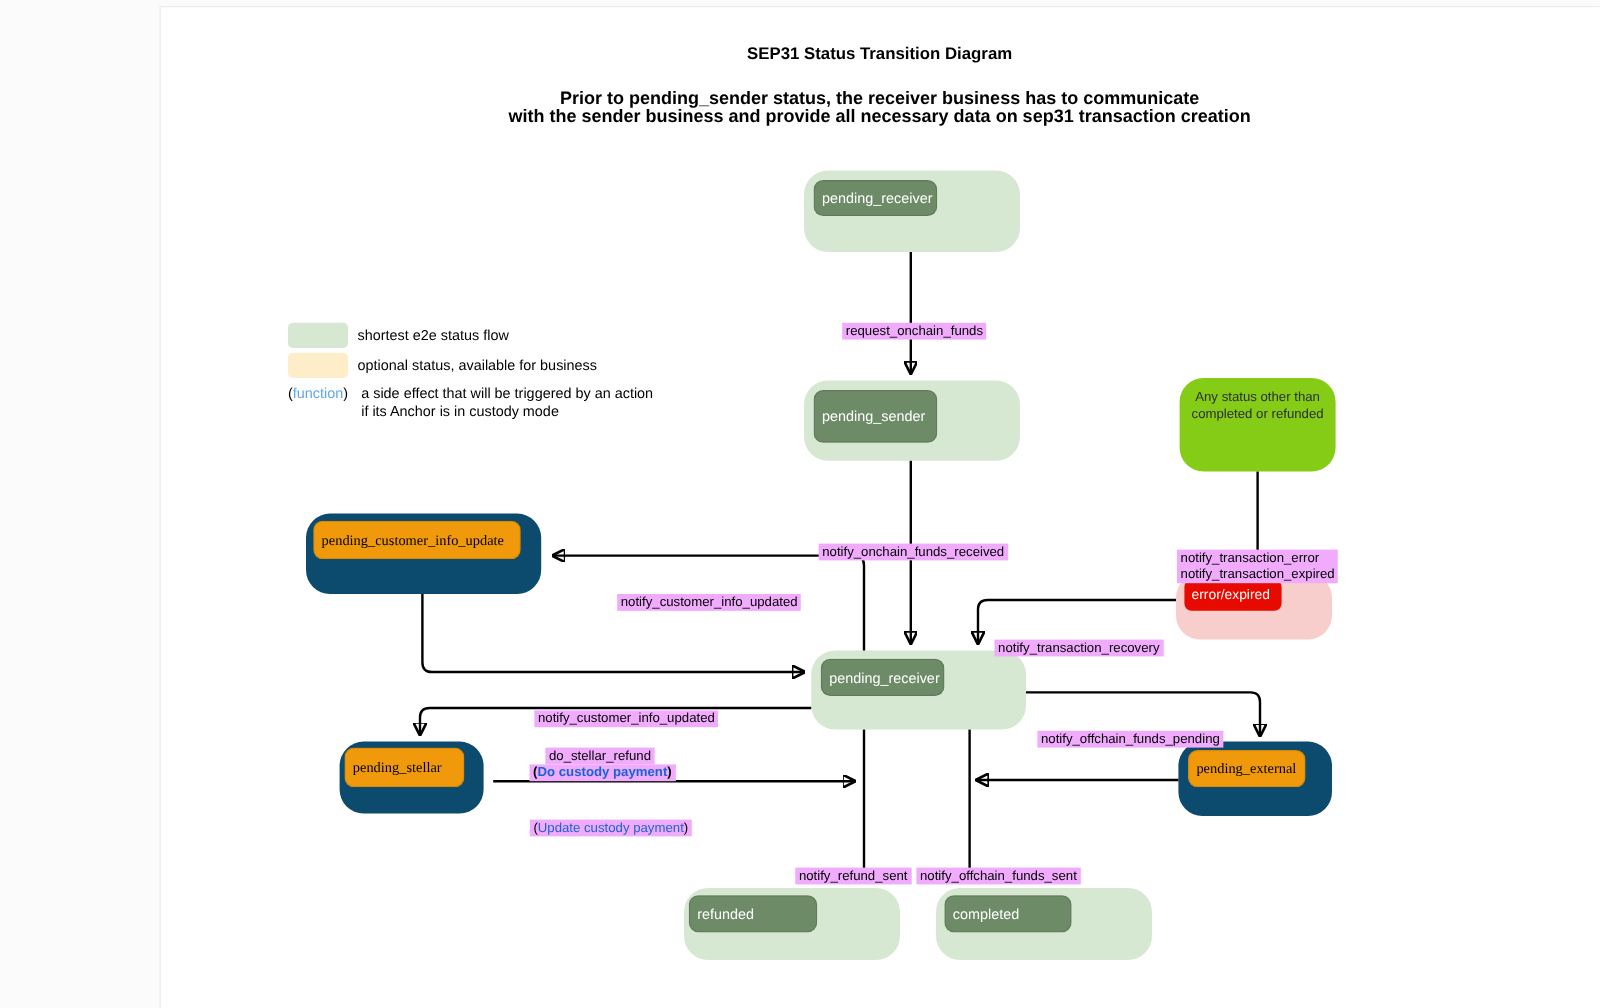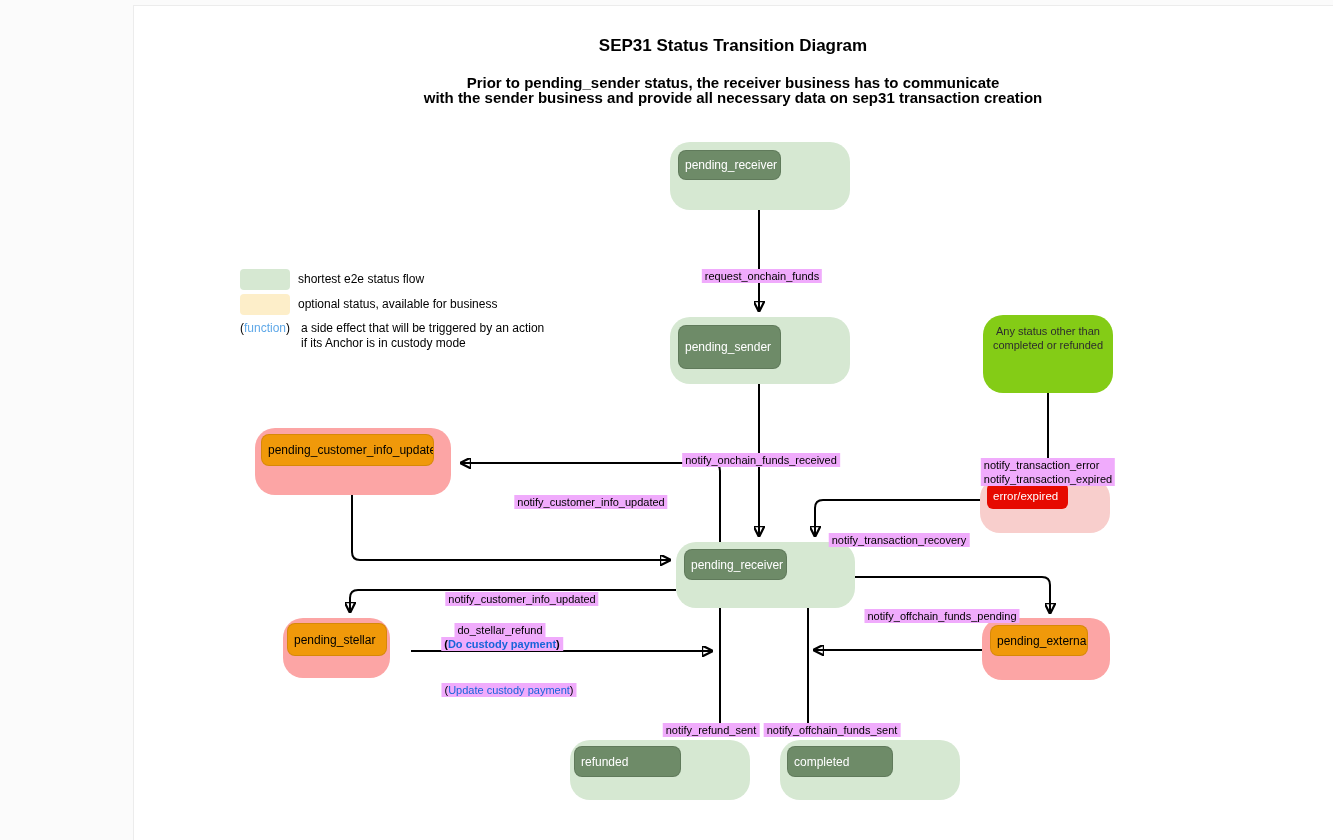--- a/index.html
+++ b/index.html
@@ -1,34 +1,34 @@
 <!DOCTYPE html>
 <html><head>
 <meta charset="utf-8">
 <style>
   * { margin:0; padding:0; box-sizing:border-box; }
   html,body { width:1333px; height:840px; background:#fbfbfb; font-family:"Liberation Sans", sans-serif; overflow:hidden; }
   .stage { position:absolute; left:0; top:0; width:1333px; height:840px; }
   .panel { position:absolute; left:133px; top:5px; width:1200px; height:835px; background:#ffffff; border-left:1px solid #ececec; border-top:1px solid #ececec; }
 
-  .title { position:absolute; left:133px; width:1200px; top:36px; text-align:center; font-size:17px; font-weight:bold; color:#000; z-index:3; }
+  .title { position:absolute; left:133px; width:1200px; top:36px; text-align:center; font-size:14px; font-weight:bold; color:#000; z-index:3; }
   .subtitle { position:absolute; left:133px; width:1200px; top:75px; text-align:center; font-size:15px; font-weight:bold; color:#000; line-height:15px; z-index:3; }
 
   
   .swatch { position:absolute; width:50px; height:21px; border-radius:4px; z-index:2; }
   .swatch.green { background:#d6e8d2; }
   .swatch.yellow { background:#fdeec9; }
   .legend-text { position:absolute; font-size:12px; color:#000; z-index:2; white-space:nowrap; }
   .fn-blue { color:#5fa8e8; }
   .legend-desc { line-height:15px; white-space:normal; }
 
   
   .node { position:absolute; border-radius:20px; z-index:1; }
   .node.green { background:#d6e8d2; }
-  .node.yellow { background:#fca5a5; }
+  .node.yellow { background:#0c4a6e;font-family:Liberation Serif, serif; }
   .node.pink { background:#f8cecc; }
   .node.gray { background:#84cc16; }
   .badge { position:absolute; display:flex; align-items:center; padding-left:6px; font-size:12px; white-space:nowrap; border-radius:8px; overflow:hidden; }
   .badge.dkgreen { background:#6e8b68; color:#ffffff; border:1px solid rgba(0,0,0,0.12); }
   .badge.orange { background:#f0990a; color:#000000; border:1px solid rgba(0,0,0,0.10); }
   .badge.red { background:#e60a00; color:#ffffff; font-size:11.5px; border-radius:6px; }
   .gray-note { position:absolute; width:100%; text-align:center; font-size:11px; line-height:14px; color:#2d2d2d; top:9px; }
 
   
   svg.edges { position:absolute; left:0; top:0; width:1333px; height:840px; z-index:2; pointer-events:none; }
@@ -79,21 +79,21 @@
   </div>
 
   <div class="node pink" style="left:980px; top:478px; width:130px; height:55px;">
     <span class="badge red" style="left:7px; top:5px; width:81px; height:26px;">error/expired</span>
   </div>
 
   <div class="node green" style="left:676px; top:542px; width:179px; height:66px;">
     <span class="badge dkgreen" style="left:8px; top:7px; width:103px; height:31px;">pending_receiver</span>
   </div>
 
-  <div class="node yellow" style="left:283px; top:618px; width:107px; height:60px;">
+  <div class="node yellow" style="left:283px; top:618px; width:120px; height:60px;">
     <span class="badge orange" style="left:4px; top:5px; width:100px; height:33px;">pending_stellar</span>
   </div>
 
   <div class="node yellow" style="left:982px; top:618px; width:128px; height:62px;">
     <span class="badge orange" style="left:8px; top:7px; width:98px; height:31px;">pending_external</span>
   </div>
 
   <div class="node green" style="left:570px; top:740px; width:180px; height:60px;">
     <span class="badge dkgreen" style="left:4px; top:6px; width:107px; height:31px;">refunded</span>
   </div>

